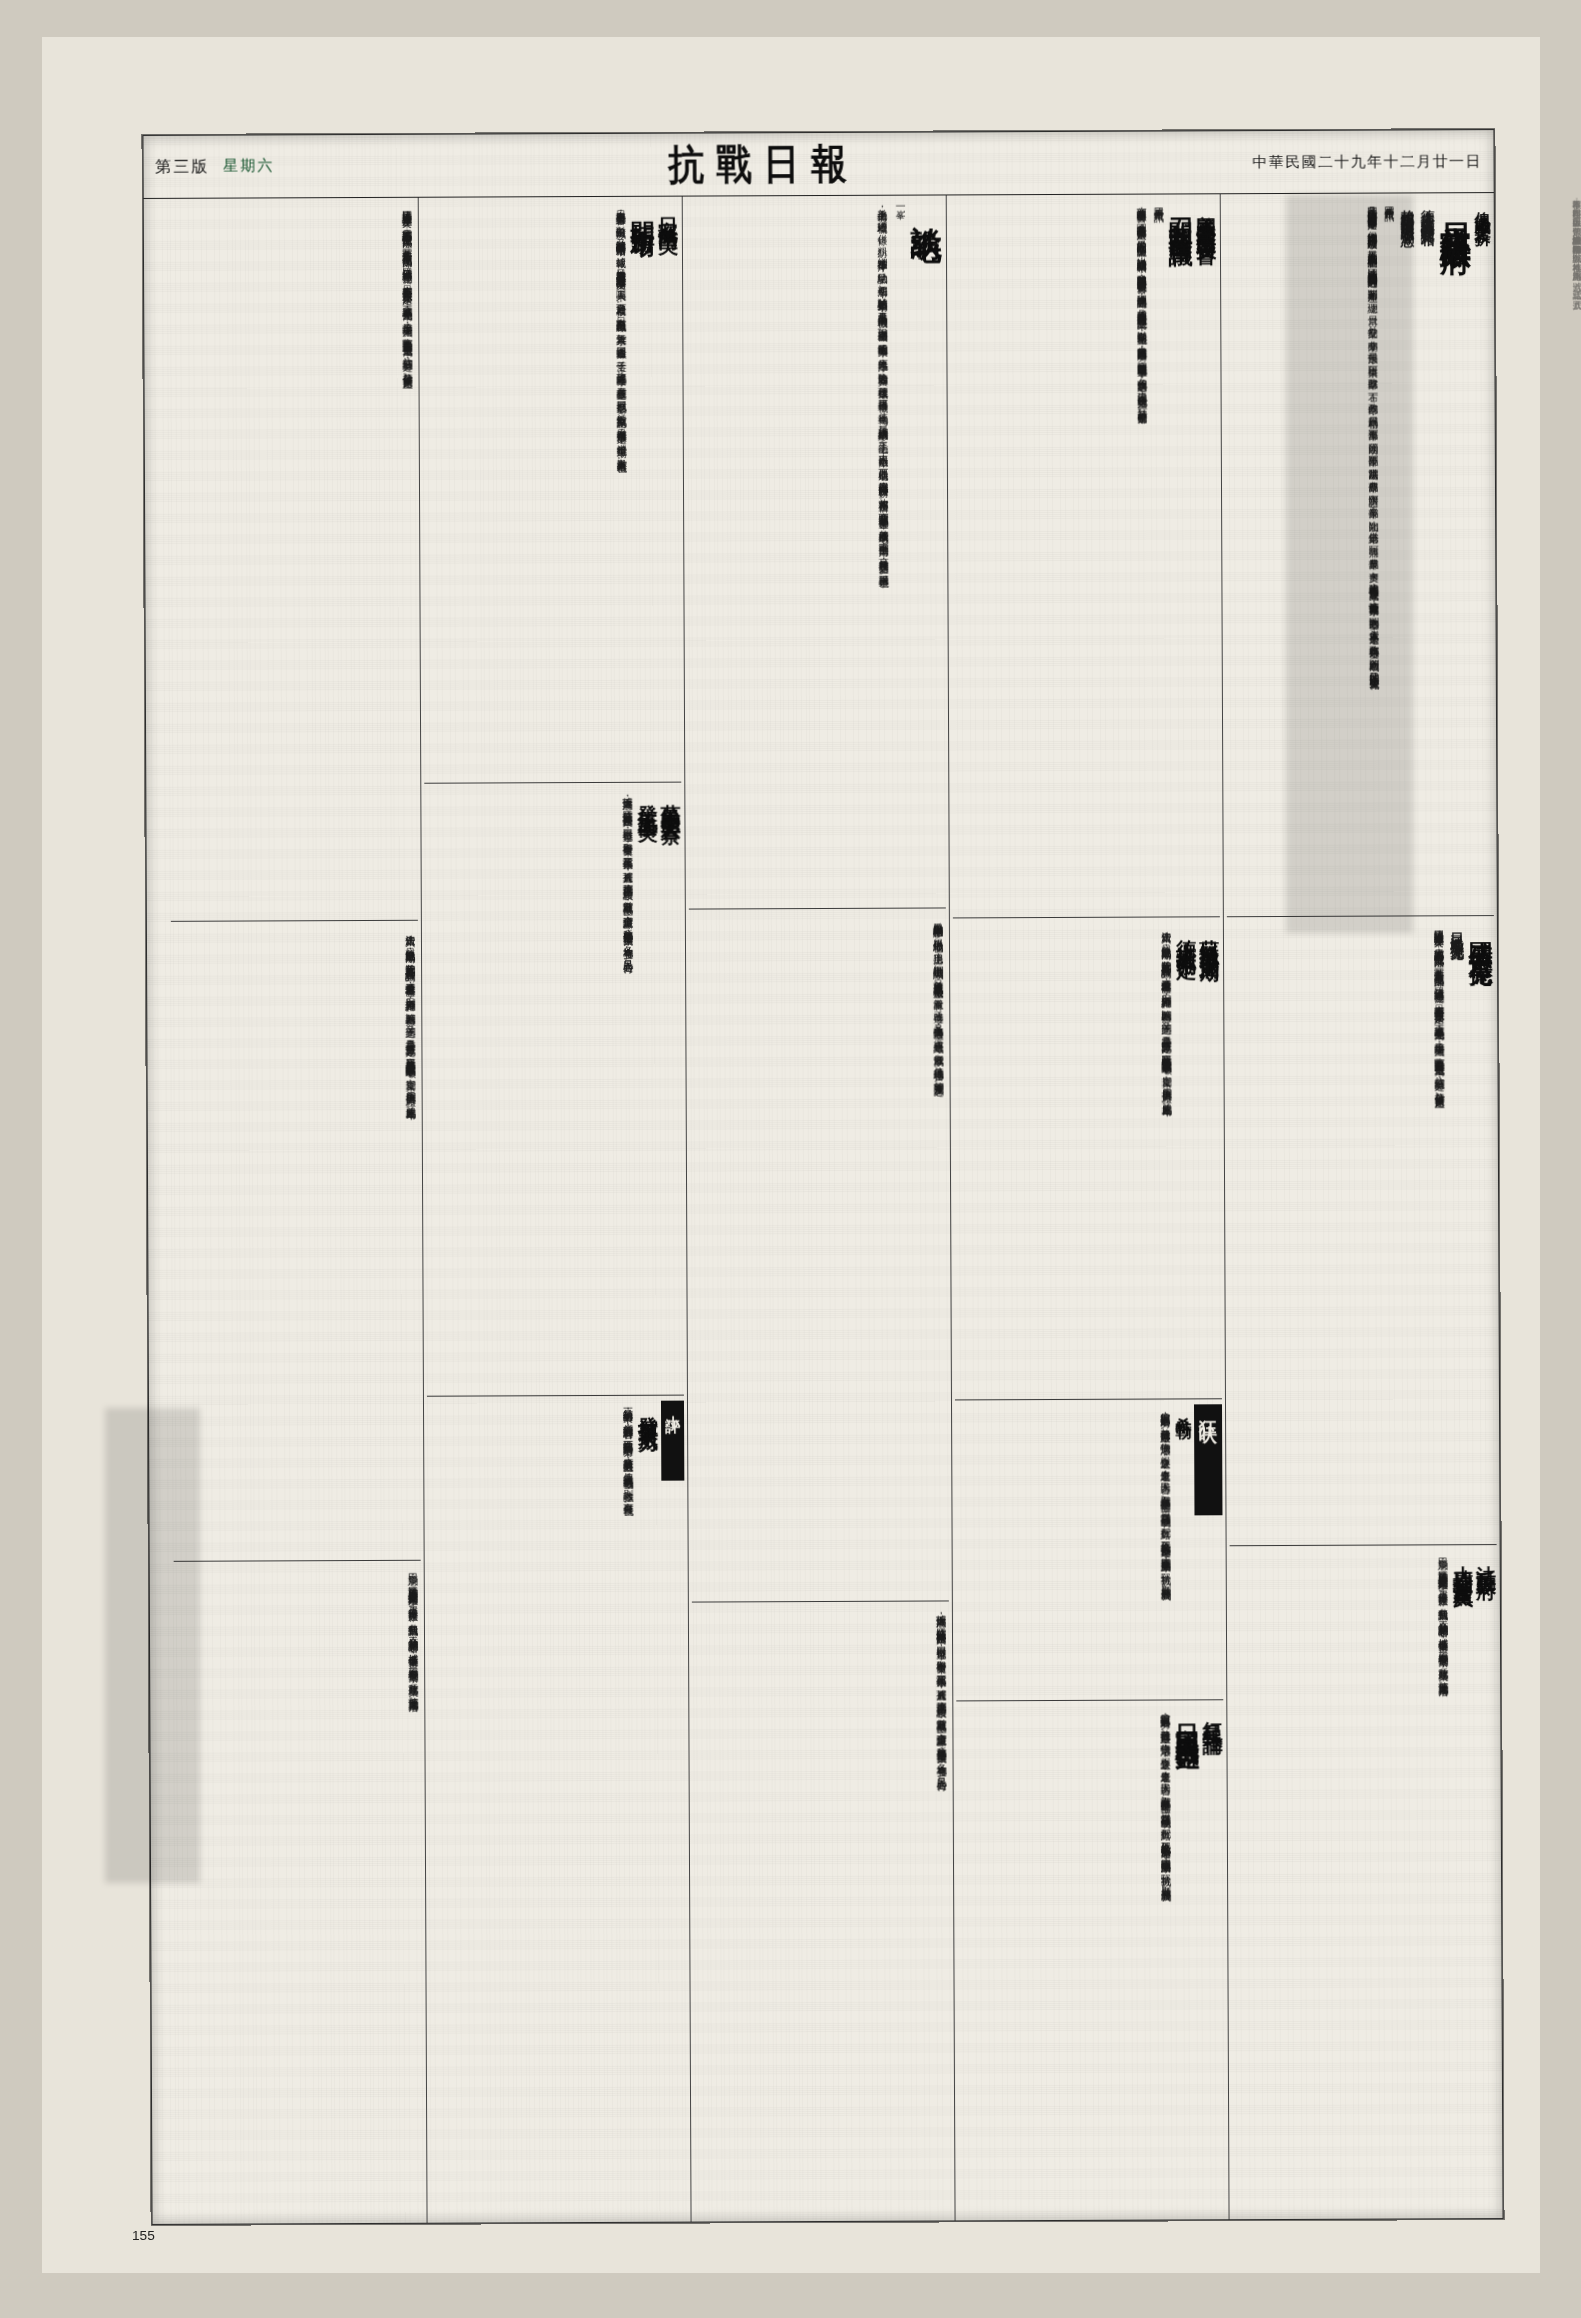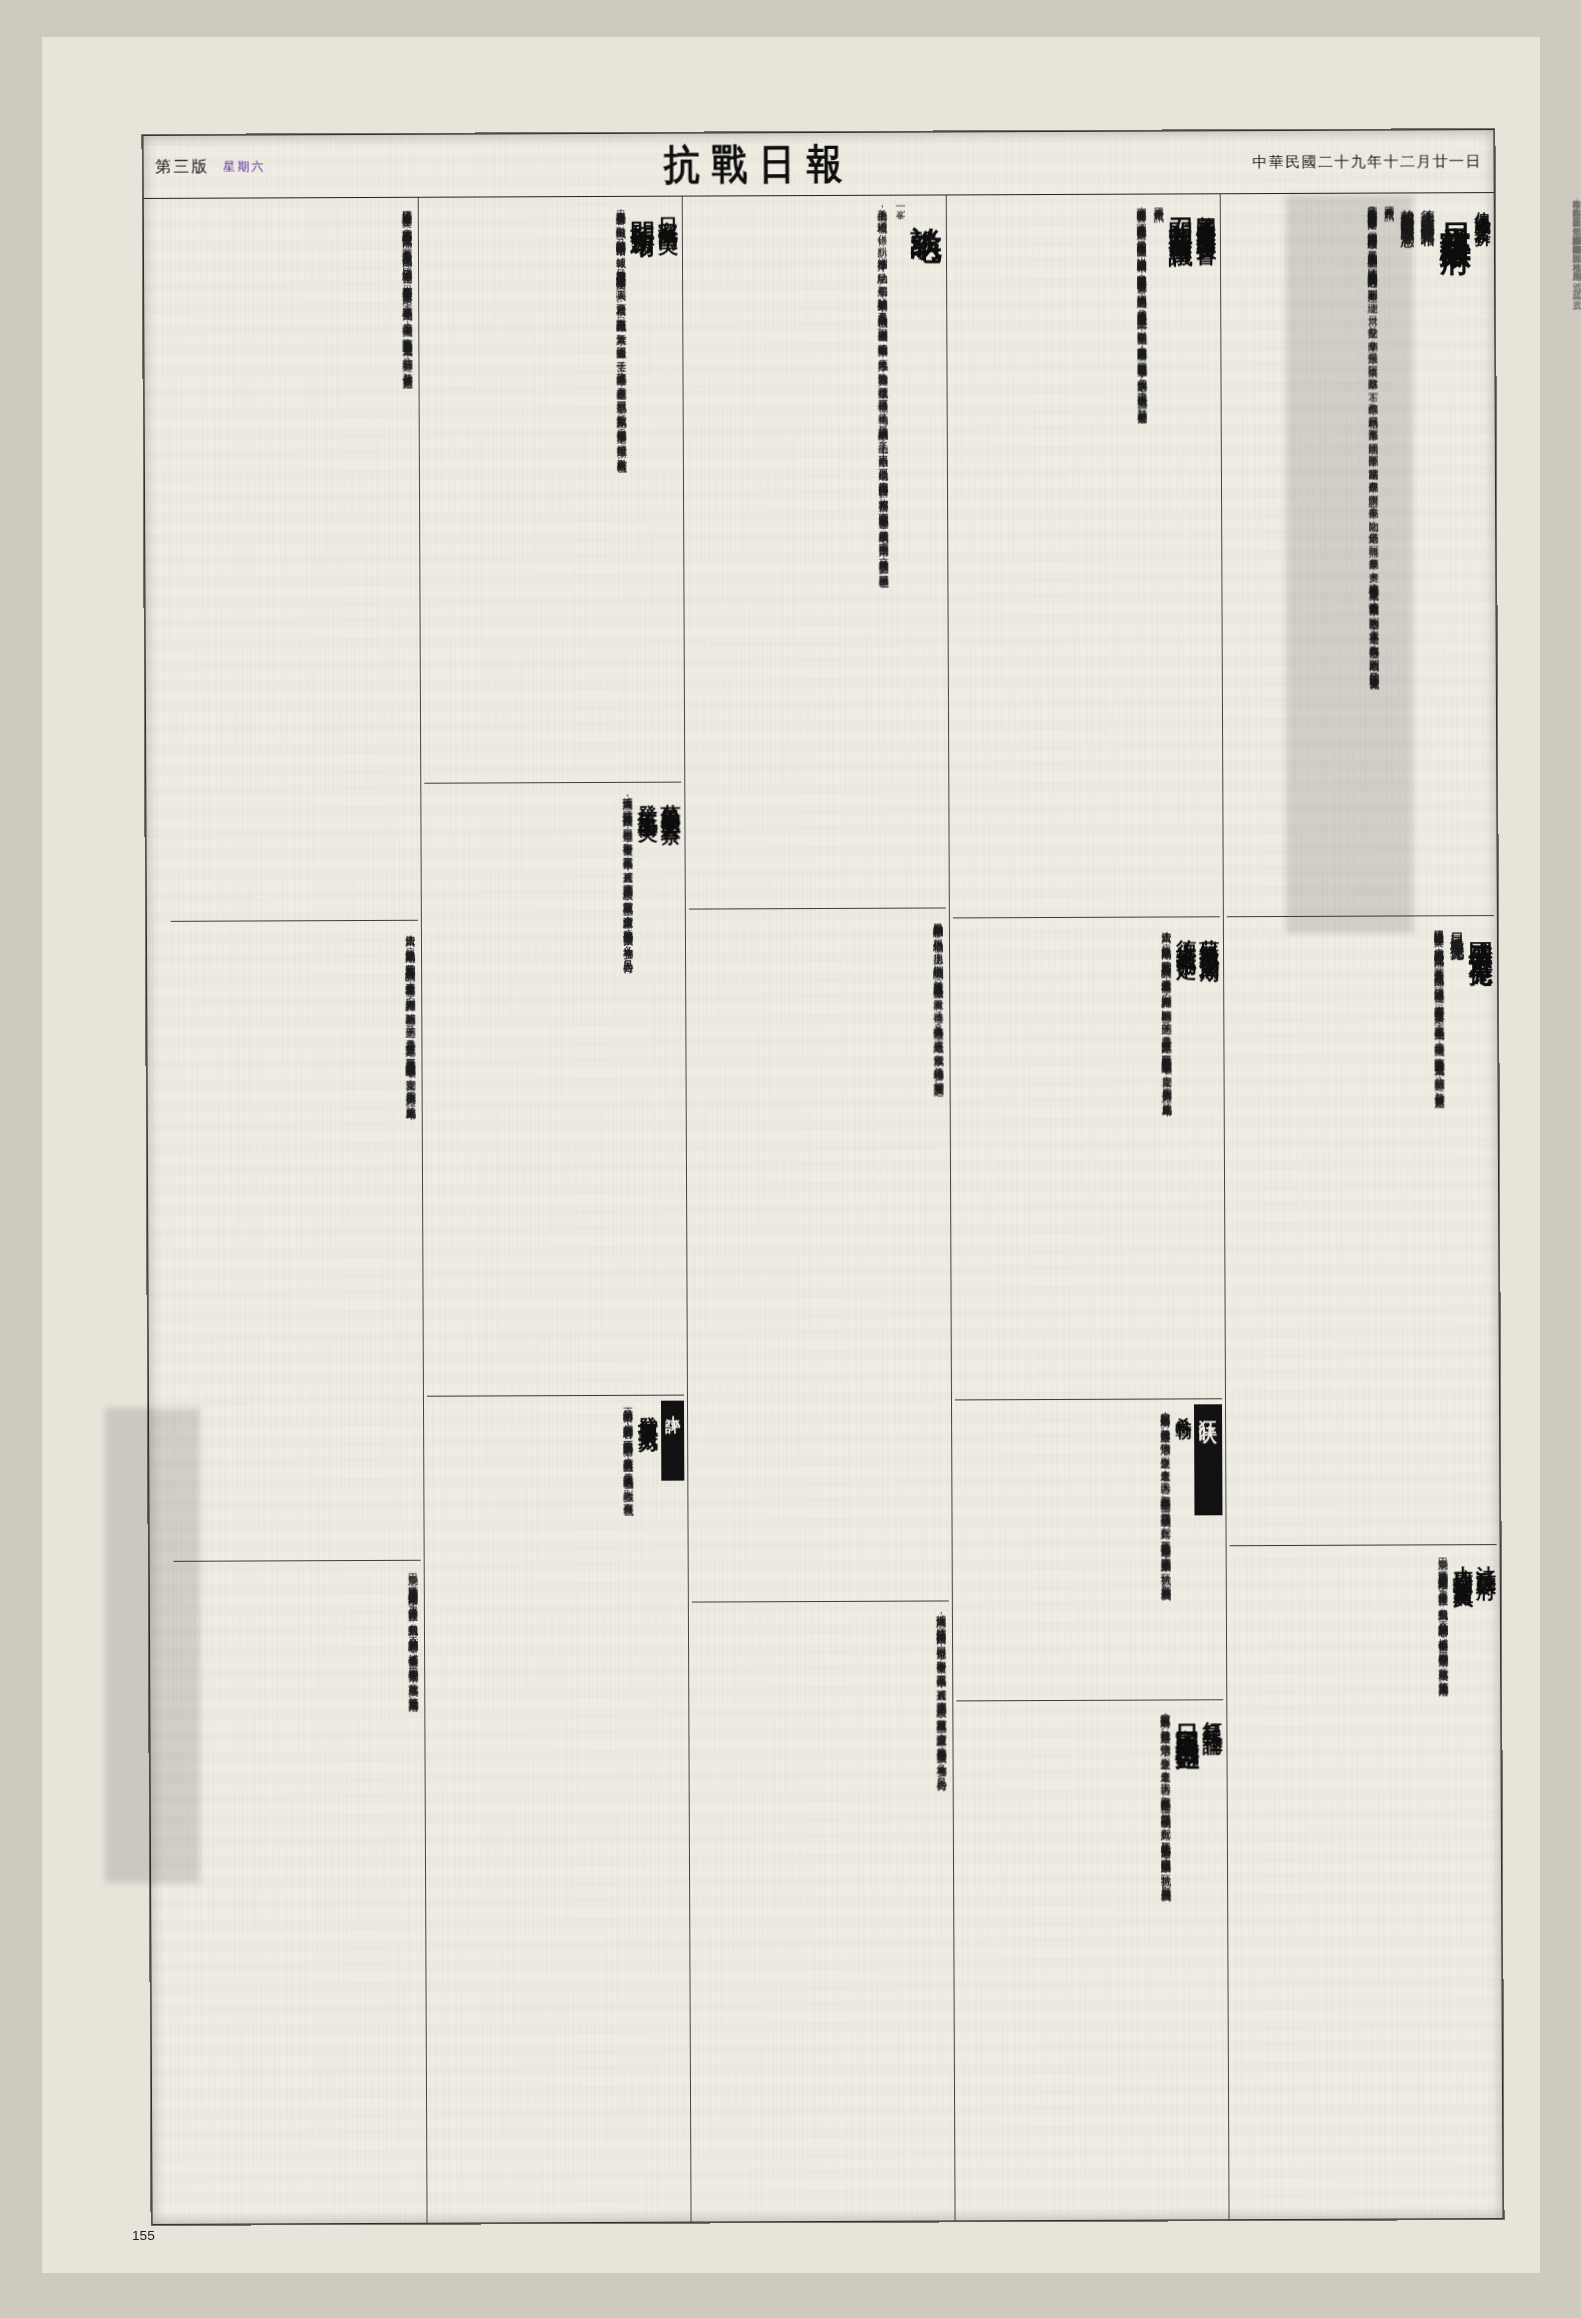--- a/index.html
+++ b/index.html
@@ -47,23 +47,23 @@
     mix-blend-mode:multiply;
     pointer-events:none;
   }
   
   .masthead{
     position:absolute;left:0;top:0;width:100%;height:63px;
     border-bottom:1.6px solid #222;
     display:flex;align-items:center;justify-content:space-between;
     padding:0 11.6px;box-sizing:border-box;
   }
-  .mast-left{display:flex;align-items:center;gap:13.7px;}
+  .mast-left{display:flex;align-items:flex-start;gap:13.7px;}
   .mast-edition{font-size:16px;letter-spacing:2.1px;color:#151515;}
-  .mast-issue{font-size:12px;letter-spacing:2.1px;color:#4c1d95;}
+  .mast-issue{font-size:15px;letter-spacing:2.1px;color:#14532d;}
   .mast-title{
     font-size:36px;font-weight:bold;letter-spacing:11.6px;
     color:#0e0e0e;font-family:"DejaVu Serif",serif;
     transform:scaleY(1.15);
   }
   .mast-date{font-size:14.8px;letter-spacing:1.6px;color:#151515;}
 
   .body-area{
     position:absolute;left:0;top:63px;right:0;bottom:0;
     display:flex;flex-direction:row-reverse;

